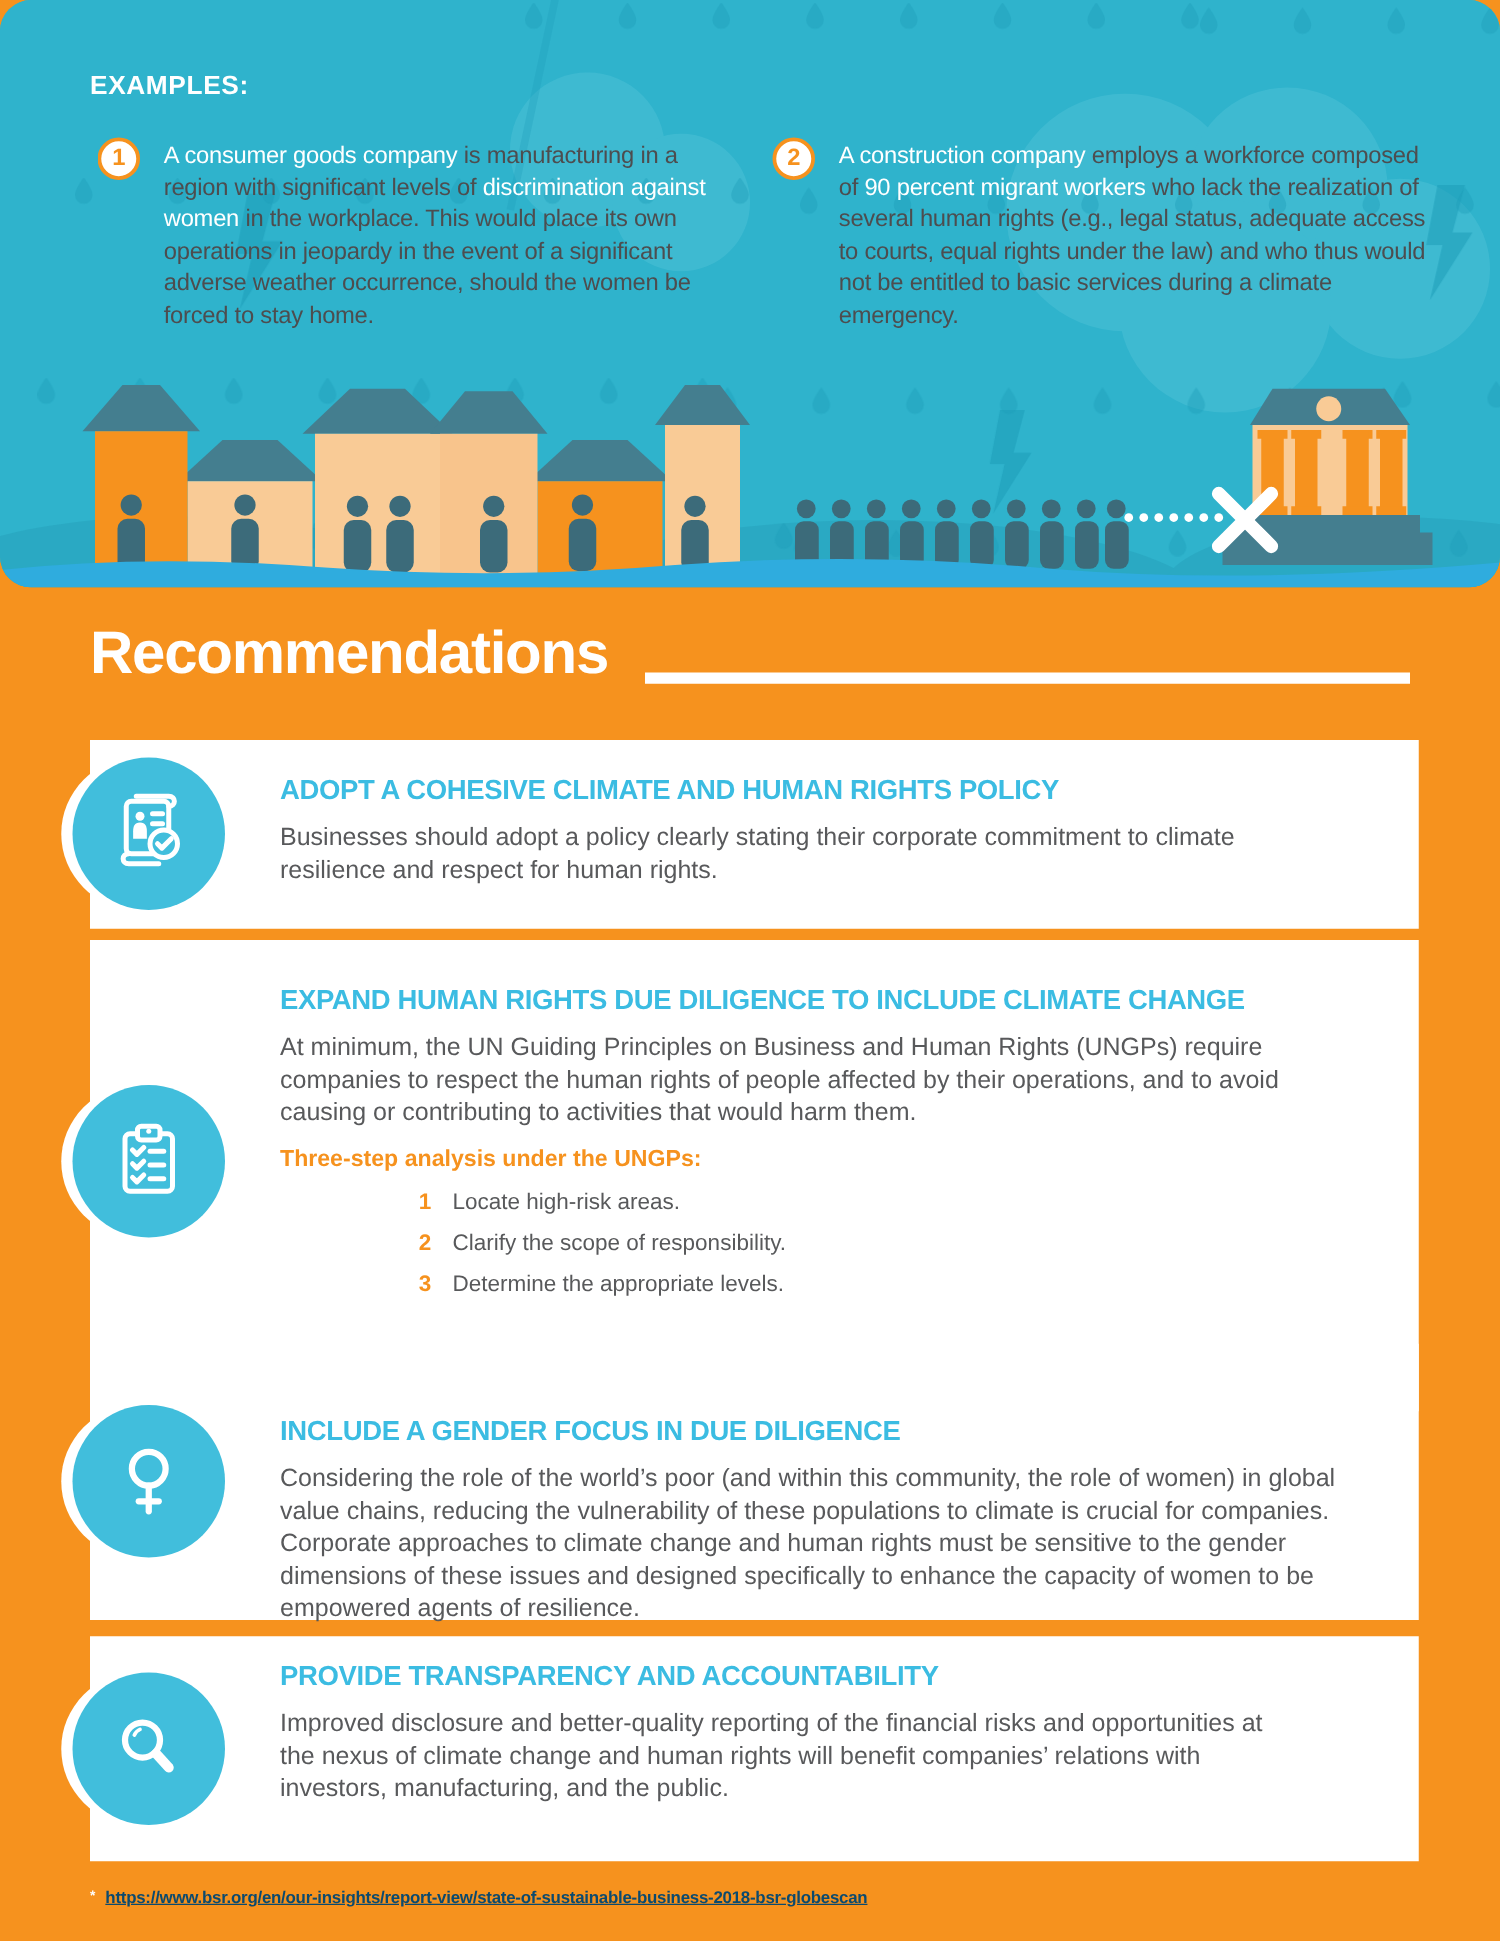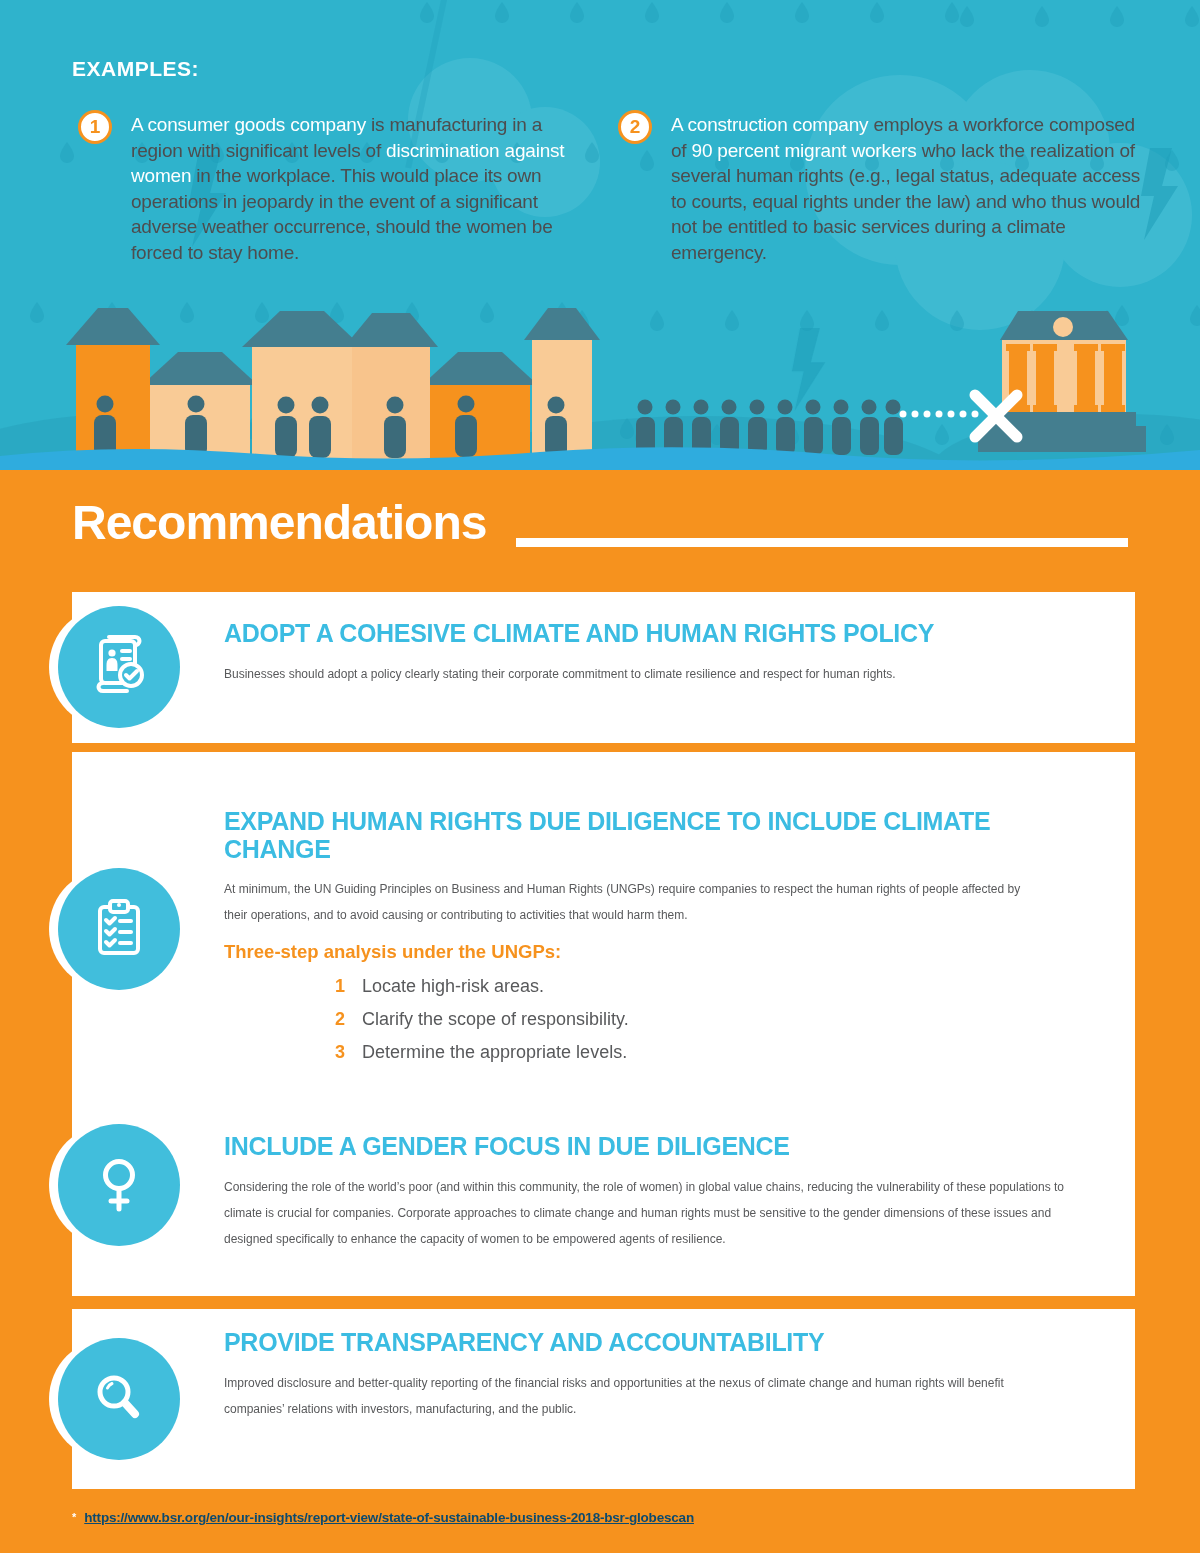--- a/index.html
+++ b/index.html
@@ -1,20 +1,20 @@
 <!DOCTYPE html>
 <html><head>
 <meta charset="utf-8">
 <style>
   html,body{margin:0;padding:0;}
   .page{position:relative;width:1200px;height:1553px;overflow:hidden;
         font-family:"Liberation Sans",sans-serif;background:#F6921E;}
 
   
-  .hero{position:absolute;left:0;top:0;width:1200px;height:470px;background:#2FB3CC;overflow:hidden;}
+  .hero{position:absolute;left:0;top:0;width:1200px;height:470px;background:#2FB3CC;overflow:hidden;border-radius:25px;}
   .hero svg.scene{position:absolute;left:0;top:0;}
   .ex-heading{position:absolute;left:72px;top:57px;margin:0;color:#fff;
               font-size:21px;font-weight:bold;letter-spacing:.5px;}
   .ex-num{position:absolute;width:34px;height:34px;border-radius:50%;background:#fff;
           border:3px solid #F6921E;box-sizing:border-box;color:#F6921E;font-weight:bold;
           font-size:19px;display:flex;align-items:center;justify-content:center;}
   .ex1-num{left:78px;top:110px;}
   .ex2-num{left:618px;top:110px;}
   .ex-text{position:absolute;top:112px;margin:0;font-size:19px;font-weight:normal;
            line-height:25.5px;color:#4D4D4F;letter-spacing:-.2px;}
@@ -25,25 +25,25 @@
   
   .recs{position:absolute;left:0;top:470px;width:1200px;height:1083px;background:#F6921E;}
   .recs-title-row{position:absolute;left:72px;top:499px;width:1056px;display:flex;align-items:flex-end;}
   .recs-title{margin:0;color:#fff;font-size:48px;font-weight:bold;letter-spacing:-1px;line-height:1;}
   .recs-rule{flex:1;height:9px;background:#fff;margin-left:30px;margin-top:6px;}
 
   .recs-title-row{top:29px;} 
   .card{position:absolute;left:72px;width:1063px;background:#fff;box-sizing:border-box;
         padding-left:152px;padding-right:50px;}
   .card1{top:122px;height:151px;padding-top:28px;}
-  .card2{top:282px;height:377px;padding-top:56px;}
+  .card2{top:282px;height:377px;padding-top:36px;}
   .card3{top:605px;height:221px;padding-top:58px;}
   .card4{top:839px;height:180px;padding-top:20px;}
-  .card-title{margin:0;color:#3BBCE2;font-size:25px;font-weight:bold;letter-spacing:-.3px;line-height:1.1;}
-  .card-body{margin:13px 0 0 0;color:#58595B;font-size:12px;line-height:26px;}
+  .card-title{margin:0;color:#3BBCE2;font-size:22px;font-weight:bold;letter-spacing:-.3px;line-height:1.1;}
+  .card-body{margin:13px 0 0 0;color:#58595B;font-size:20px;line-height:26px;}
   .card1 .card-body{max-width:775px;}
   .card2 .card-body{max-width:805px;}
   .card3 .card-body{max-width:895px;}
   .card4 .card-body{max-width:815px;}
   .card-sub{margin:13px 0 0 0;color:#F6921E;font-size:18.5px;font-weight:bold;}
   .steps{margin-top:11px;margin-left:106px;}
   .step{display:flex;margin-bottom:9px;font-size:18px;line-height:24px;}
   .step-num{color:#F6921E;font-weight:bold;width:15px;text-align:right;flex:none;}
   .step-text{color:#58595B;margin-left:17px;}
 

